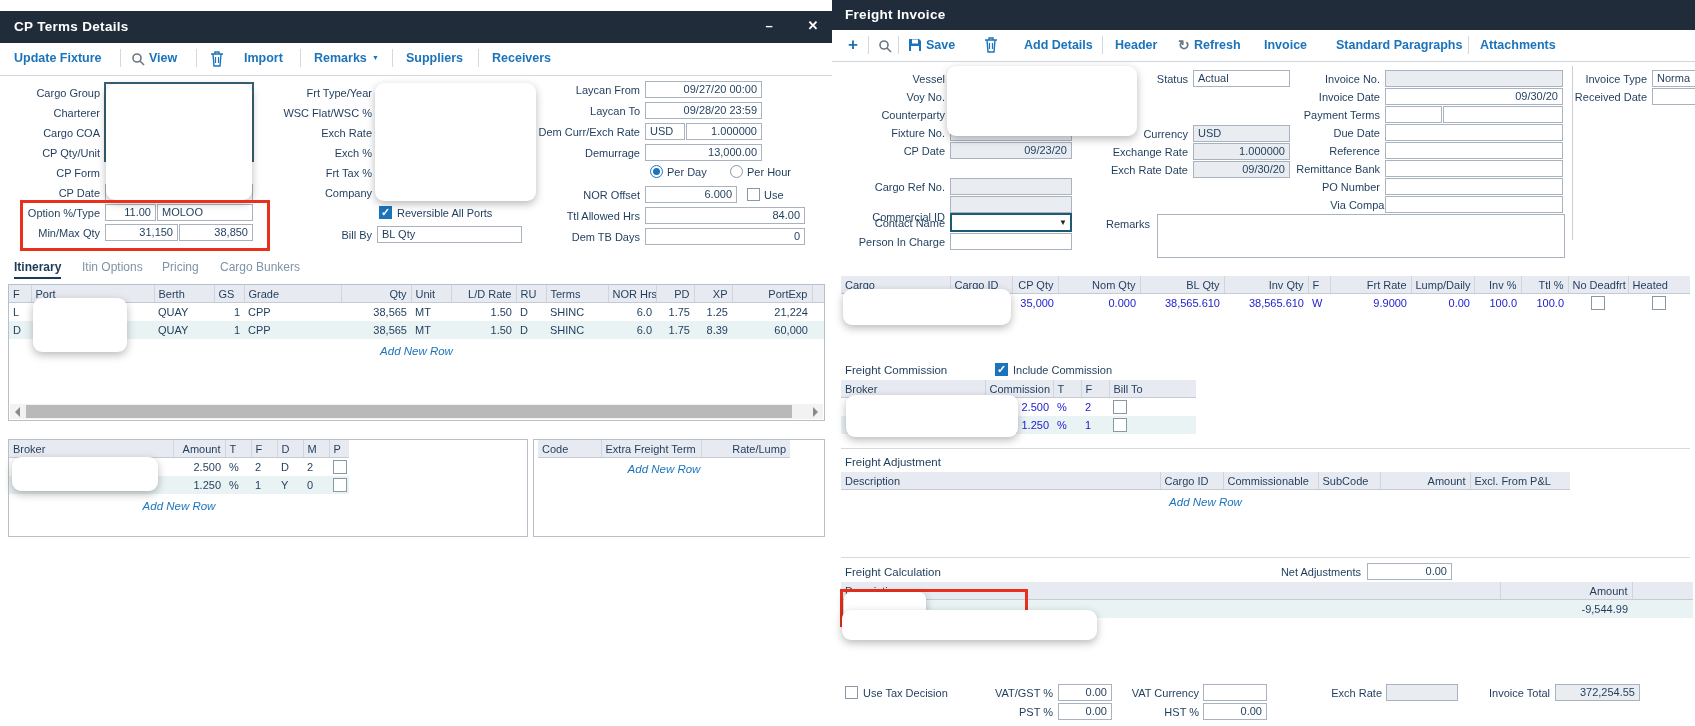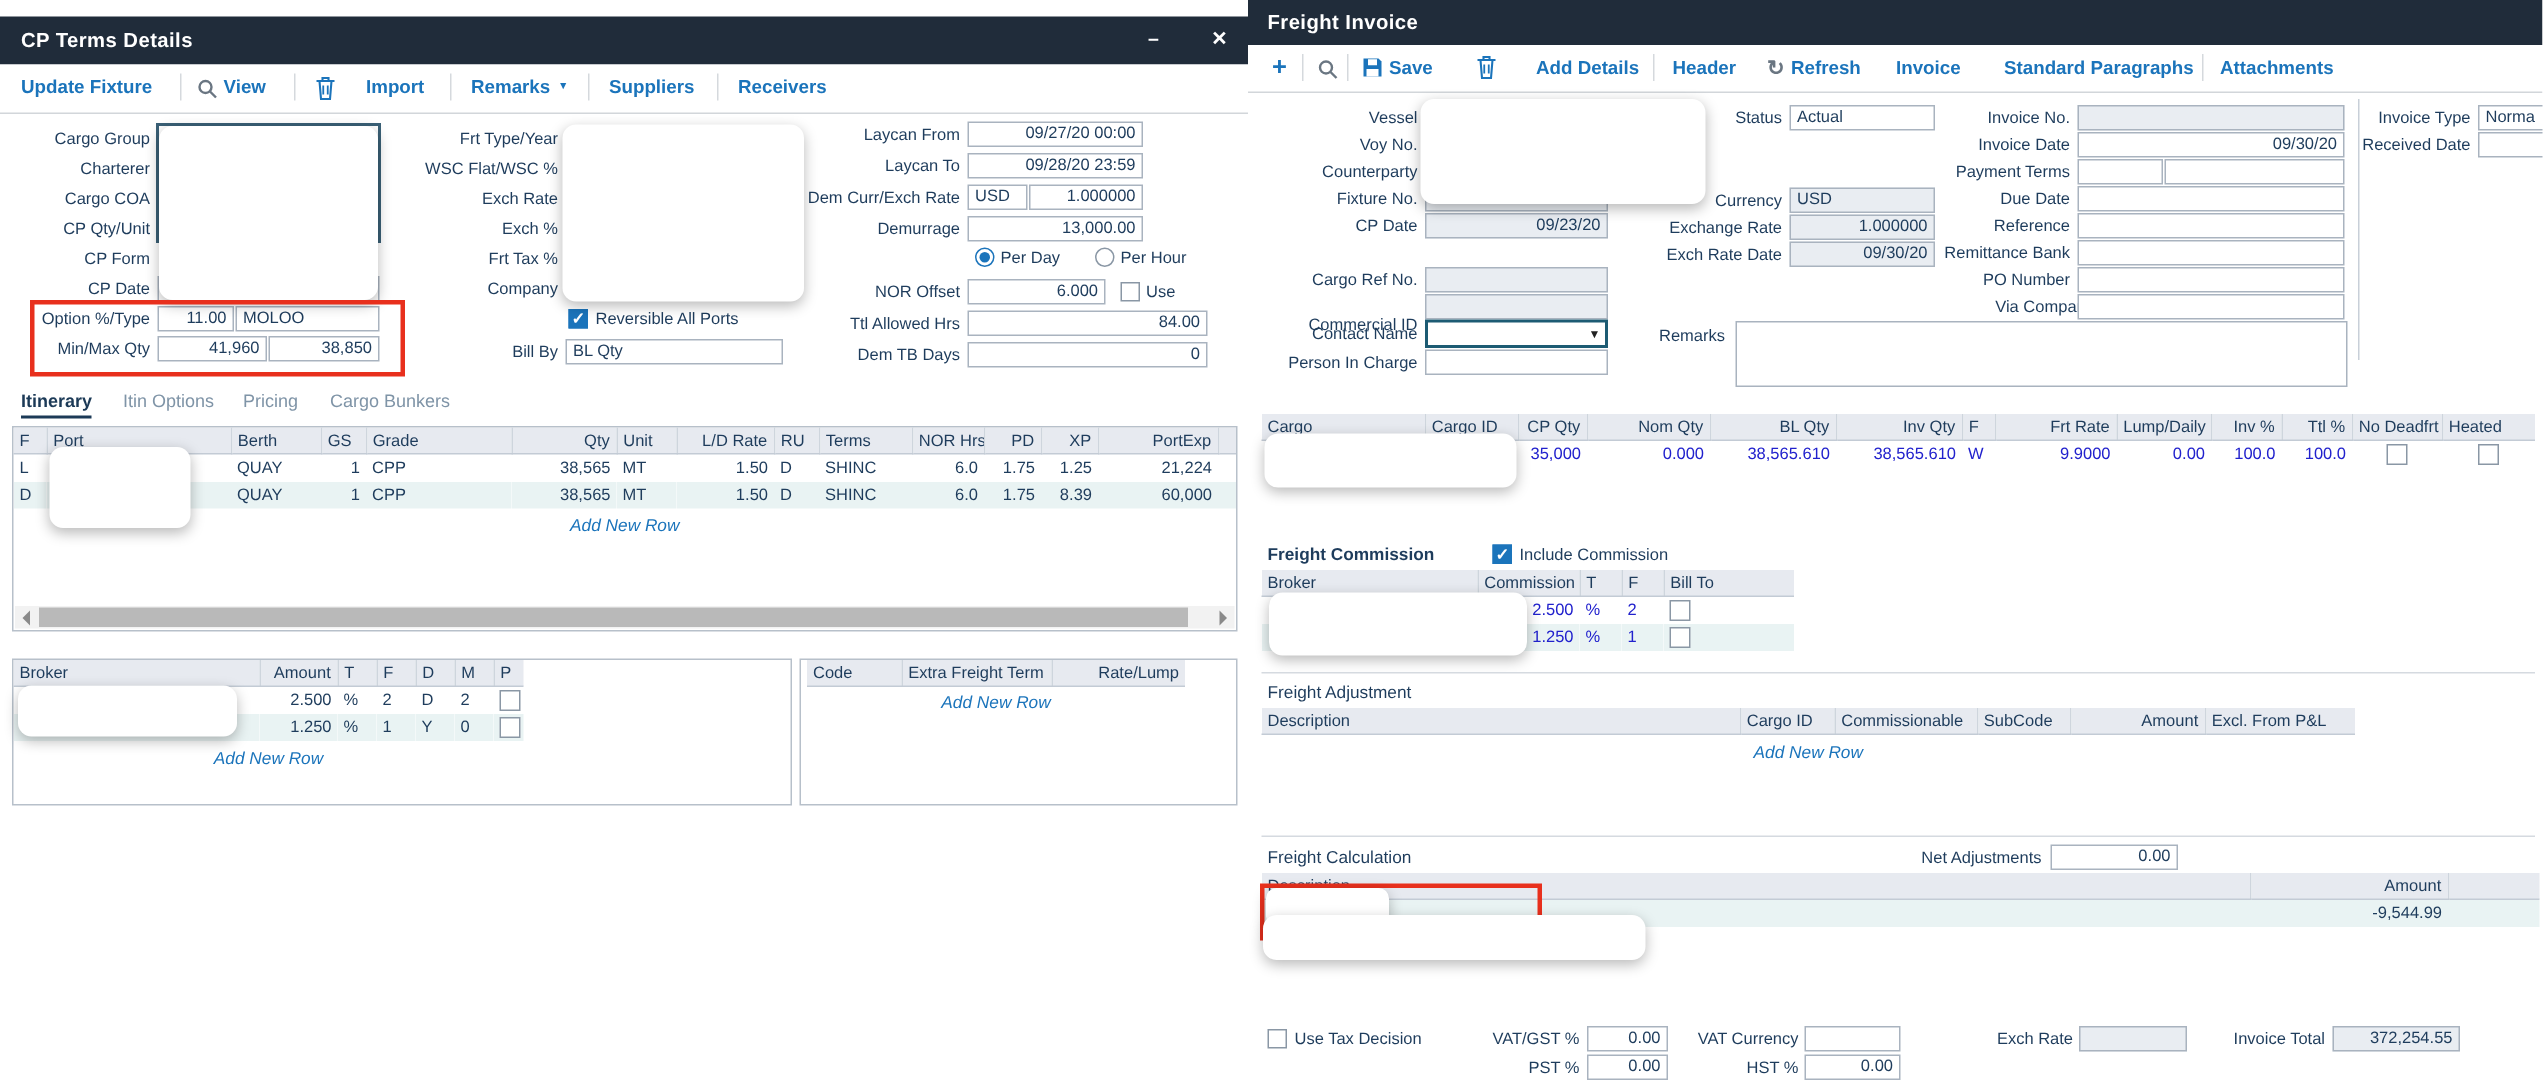--- a/index.html
+++ b/index.html
@@ -89,21 +89,21 @@
   <span class="lbl" style="left:0;width:100px;top:147px;">CP Qty/Unit</span>
   <span class="lbl" style="left:0;width:100px;top:167px;">CP Form</span>
   <span class="lbl" style="left:0;width:100px;top:187px;">CP Date</span>
   <span class="lbl" style="left:0;width:100px;top:207px;">Option %/Type</span>
   <span class="lbl" style="left:0;width:100px;top:227px;">Min/Max Qty</span>
 
   <div class="abs" style="left:104px;top:82px;width:150px;height:80px;border:2px solid #3a6076;background:#fff;"></div>
   <div class="fld r" style="left:105px;top:184px;width:148px;">09/23/20</div>
   <div class="fld r" style="left:105px;top:204px;width:51px;">11.00</div>
   <div class="fld" style="left:157px;top:204px;width:96px;">MOLOO</div>
-  <div class="fld r" style="left:105px;top:224px;width:73px;">41,960</div>
+  <div class="fld r" style="left:105px;top:224px;width:73px;">31,150</div>
   <div class="fld r" style="left:179px;top:224px;width:74px;">38,850</div>
 
   <span class="lbl" style="left:212px;width:160px;top:87px;">Frt Type/Year</span>
   <span class="lbl" style="left:212px;width:160px;top:107px;">WSC Flat/WSC %</span>
   <span class="lbl" style="left:212px;width:160px;top:127px;">Exch Rate</span>
   <span class="lbl" style="left:212px;width:160px;top:147px;">Exch %</span>
   <span class="lbl" style="left:212px;width:160px;top:167px;">Frt Tax %</span>
   <span class="lbl" style="left:212px;width:160px;top:187px;">Company</span>
 
   <span class="chk on" style="left:379px;top:206px;"></span>
@@ -440,21 +440,21 @@
         <td class="r blue">100.0</td>
         <td class="r blue">100.0</td>
         <td class="c"><span class="cellchk"></span></td>
         <td class="c"><span class="cellchk"></span></td>
       </tr>
     </tbody>
       </table>
   </div>
   <div class="ovl" style="left:11px;top:289px;width:168px;height:36px;"></div>
 
-  <span class="seclbl" style="left:13px;top:364px;font-weight:bold;">Freight Commission</span>
+  <span class="seclbl" style="left:13px;top:364px;font-weight:normal;">Freight Commission</span>
   <span class="chk on" style="left:163px;top:363px;"></span>
   <span class="abs" style="left:181px;top:364px;">Include Commission</span>
   <div class="abs" style="left:9px;top:380px;width:355px;">
     <table class="grid">
       <colgroup>
           <col style="width:144px">
           <col style="width:68px">
           <col style="width:28px">
           <col style="width:28px">
           <col style="width:87px">

